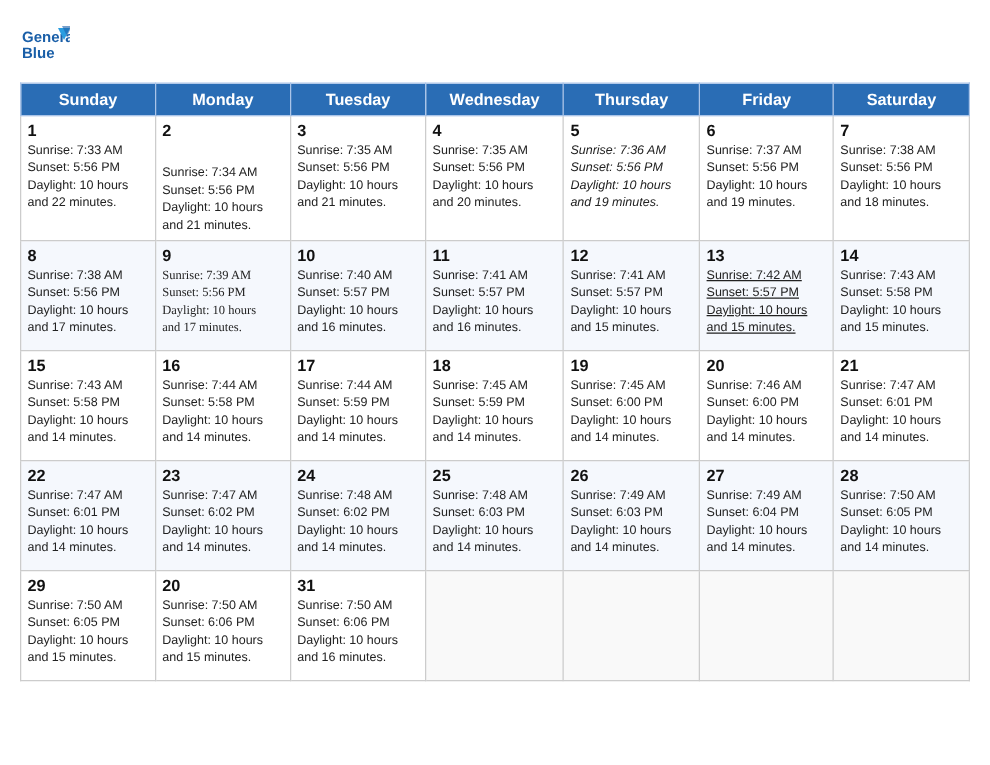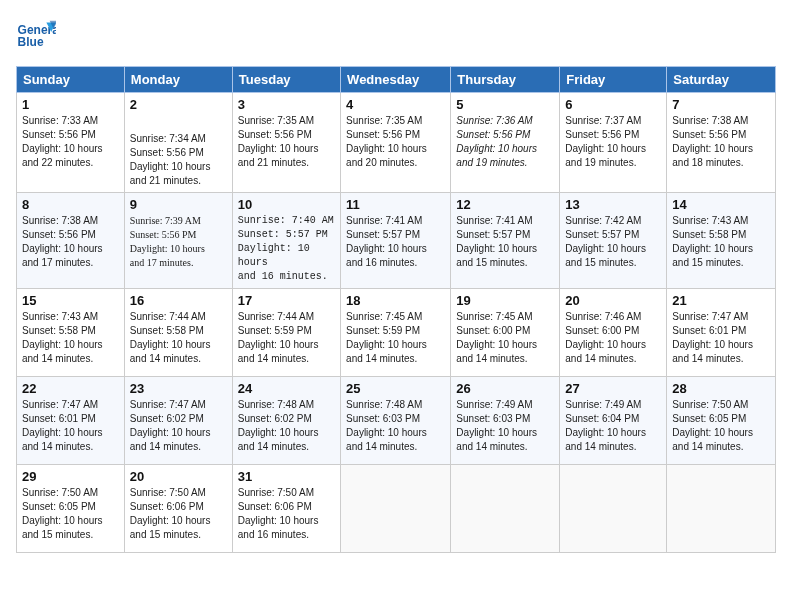--- a/index.html
+++ b/index.html
@@ -38,21 +38,21 @@
       color: #555;
     }
     .calendar {
       width: 100%;
       border-collapse: collapse;
       font-size: 10px;
     }
     .calendar thead th {
       background-color: #2a6db5;
       color: #fff;
-      text-align: left;
+      text-align: center;
       padding: 5px 6px;
       font-size: 13px;
       font-weight: bold;
       border: 1px solid #aac4e8;
     }
     .calendar tbody td {
       border: 1px solid #ccc;
       vertical-align: top;
       padding: 4px 5px;
       width: 113px;
@@ -176,42 +176,42 @@
           </td>
           <td>
             <span class="day-number">9</span>
             <div class="day-info" style="white-space: pre-line; font-family: Liberation Serif, serif;">Sunrise: 7:39 AM
 Sunset: 5:56 PM
 Daylight: 10 hours
 and 17 minutes.</div>
           </td>
           <td>
             <span class="day-number">10</span>
-            <div class="day-info" style="white-space: pre-line; font-family: Liberation Mono, monospace;">Sunrise: 7:40 AM
+            <div class="day-info" style="white-space: pre-line;">Sunrise: 7:40 AM
 Sunset: 5:57 PM
 Daylight: 10 hours
 and 16 minutes.</div>
           </td>
           <td>
             <span class="day-number">11</span>
             <div class="day-info" style="white-space: pre-line;">Sunrise: 7:41 AM
 Sunset: 5:57 PM
 Daylight: 10 hours
 and 16 minutes.</div>
           </td>
           <td>
             <span class="day-number">12</span>
             <div class="day-info" style="white-space: pre-line;">Sunrise: 7:41 AM
 Sunset: 5:57 PM
 Daylight: 10 hours
 and 15 minutes.</div>
           </td>
           <td>
             <span class="day-number">13</span>
-            <div class="day-info" style="white-space: pre-line;">Sunrise: 7:42 AM
+            <div class="day-info" style="white-space: pre-line; text-decoration: underline;">Sunrise: 7:42 AM
 Sunset: 5:57 PM
 Daylight: 10 hours
 and 15 minutes.</div>
           </td>
           <td>
             <span class="day-number">14</span>
             <div class="day-info" style="white-space: pre-line;">Sunrise: 7:43 AM
 Sunset: 5:58 PM
 Daylight: 10 hours
 and 15 minutes.</div>

